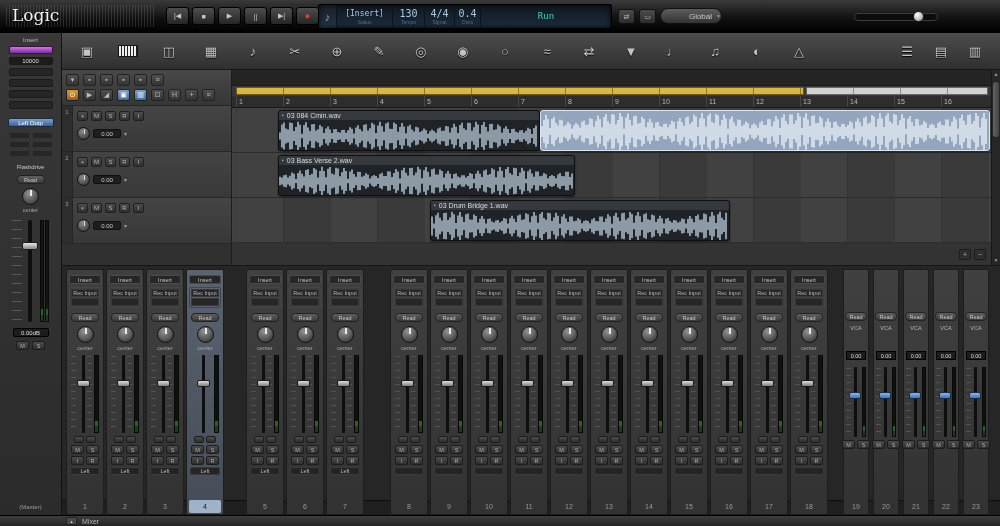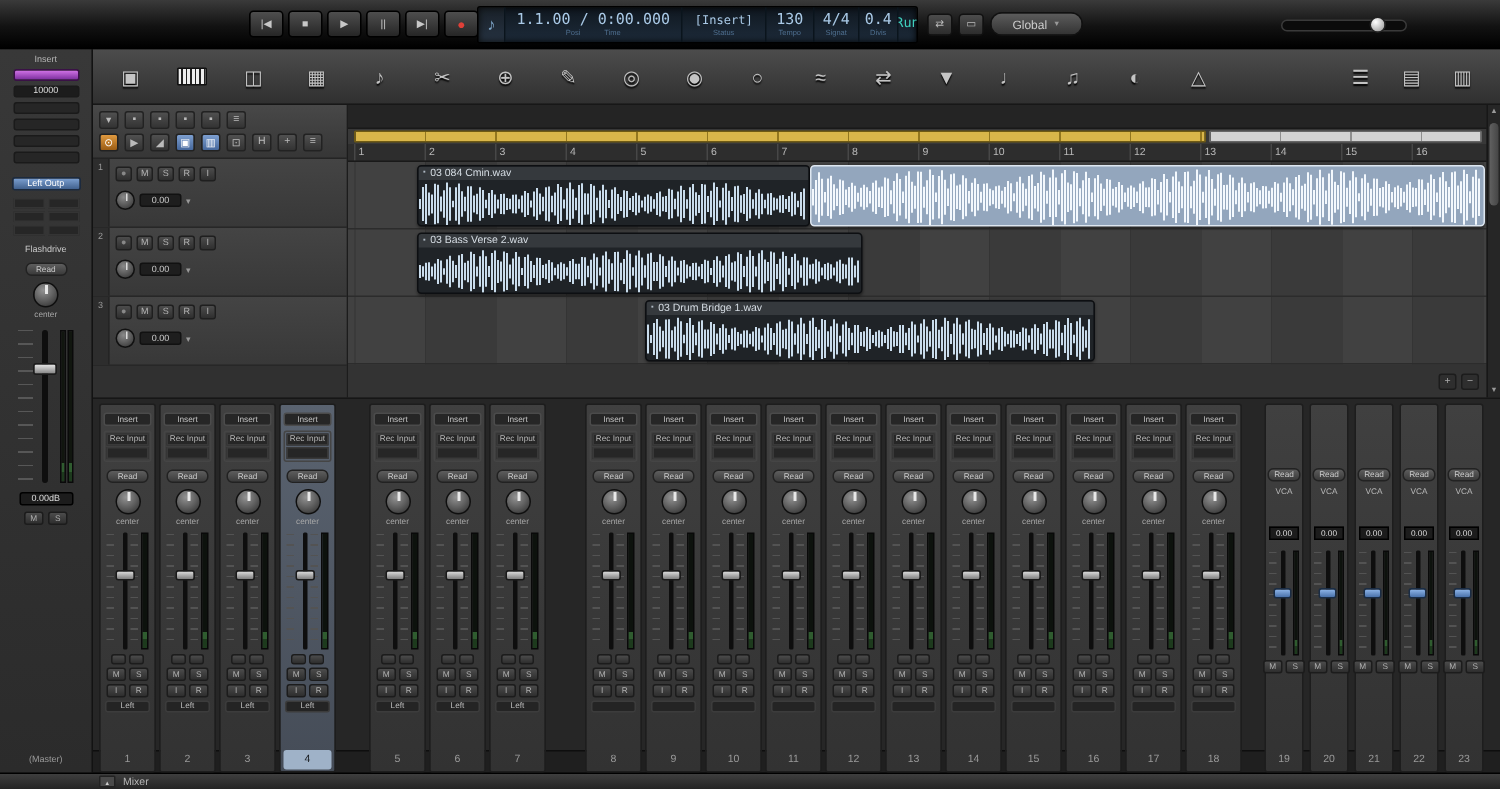--- a/index.html
+++ b/index.html
@@ -18,21 +18,21 @@
   .lcd-sec{border-right:1px solid #0a141c;display:flex;flex-direction:column;align-items:center;justify-content:center;overflow:hidden}
   .lcd-note{width:18px;font-size:11px;color:#7fa6c9;background:rgba(255,255,255,.04)}
   .lcd-pos{width:118px}.lcd-status{width:56px}.lcd-tempo{width:32px}.lcd-sig{width:30px}.lcd-div{width:26px}.lcd-run{flex:1;border-right:none}
   .lcd-val{font-family:"DejaVu Sans Mono",monospace;font-size:10px;color:#a9c9e6;line-height:11px;white-space:nowrap}
   .lcd-status .lcd-val{font-size:8px}
   .lcd-run .lcd-val{color:#3fd0be;font-size:9px}
   .lcd-lbl{font-size:5px;color:#4e6e8e;line-height:6px}
   .lcd-lblrow{display:flex;gap:16px}
   .lcd-btns{position:absolute;left:618px;top:8px;display:flex;gap:4px;align-items:center}
   .sqbtn{width:17px;height:15px;background:linear-gradient(#4c4c4c,#2c2c2c);border:1px solid #111;border-radius:3px;font-size:7px;color:#bbb;text-align:center;line-height:13px}
-  .global{width:62px;height:16px;border-radius:8px;background:linear-gradient(#5c5c5c,#333);border:1px solid #111;color:#ccc;font-size:8px;display:flex;align-items:center;justify-content:center;gap:4px}
+  .global{width:62px;height:16px;border-radius:8px;background:linear-gradient(#5c5c5c,#333);border:1px solid #111;color:#ccc;font-size:8px;display:flex;align-items:center;justify-content:flex-end;gap:4px}
   .global .car{font-size:5px;color:#999}
   .volume{position:absolute;right:62px;top:13px;width:84px;height:8px;background:#0b0b0b;border-radius:4px;border:1px solid #3a3a3a}
   .vol-knob{position:absolute;left:58px;top:-3px;width:11px;height:11px;border-radius:50%;background:radial-gradient(circle at 35% 30%,#fff,#8f8f8f);border:1px solid #222}
 
   
   #toolbar{position:absolute;left:62px;top:33px;width:938px;height:37px;background:linear-gradient(#4c4c4c,#303030);border-bottom:1px solid #171717;display:flex;align-items:center;padding:0 14px}
   .tb-group{display:flex;gap:20px;align-items:center}
   .tb-icon{width:22px;height:20px;font-size:13px;color:#c4c4c4;display:flex;align-items:center;justify-content:center;text-shadow:0 1px 1px #000}
   .tb-icon.piano{width:20px;height:12px;background:repeating-linear-gradient(90deg,#eee 0 2px,#222 2px 3px);border:1px solid #111;border-radius:1px}
   .tb-right{margin-left:auto;display:flex;gap:12px}
@@ -140,37 +140,34 @@
   
   #statusbar{position:absolute;left:0;top:515px;width:1000px;height:11px;background:linear-gradient(#3e3e3e,#242424);border-top:1px solid #000;display:flex;align-items:center;gap:5px;padding-left:66px;font-size:7px;color:#b5b5b5}
   .sb-icon{width:11px;height:8px;background:#4a4a4a;border:1px solid #222;border-radius:1px;color:#ccc;font-size:4px;line-height:7px;text-align:center}
 </style>
 </head>
 <body>
 
 <div id="app">
 
   <div id="titlebar">
+    <div class="logo">
+      <div class="logo-wave"></div>
+      <div class="logo-text">Logic</div>
+    </div>
     <div class="transport">
         <div class="tbtn">|◀</div>
         <div class="tbtn">■</div>
         <div class="tbtn">▶</div>
         <div class="tbtn">||</div>
         <div class="tbtn">▶|</div>
         <div class="tbtn record">●</div>
       </div>
     <div id="lcd">
       <div class="lcd-sec lcd-note">♪</div>
-      <div class="lcd-sec lcd-pos">
-        <div class="lcd-val">1.1.00 / 0:00.000</div>
-        <div class="lcd-lblrow">
-          <span class="lcd-lbl">Posi</span>
-          <span class="lcd-lbl">Time</span>
-        </div>
-      </div>
       <div class="lcd-sec lcd-status">
         <div class="lcd-val">[Insert]</div>
         <div class="lcd-lbl">Status</div>
       </div>
       <div class="lcd-sec lcd-tempo">
         <div class="lcd-val">130</div>
         <div class="lcd-lbl">Tempo</div>
       </div>
       <div class="lcd-sec lcd-sig">
         <div class="lcd-val">4/4</div>

